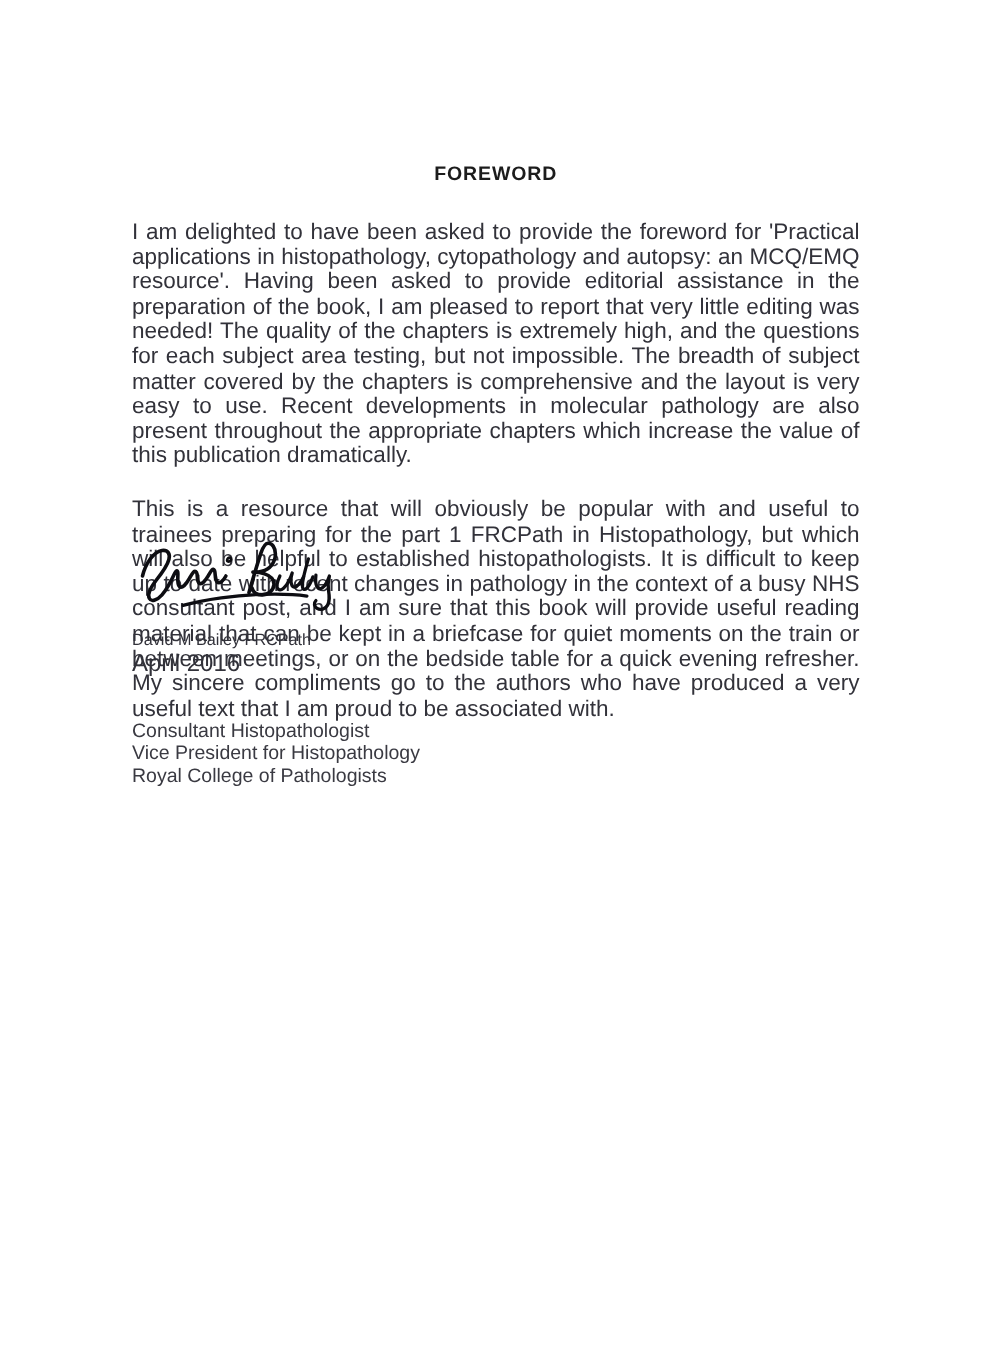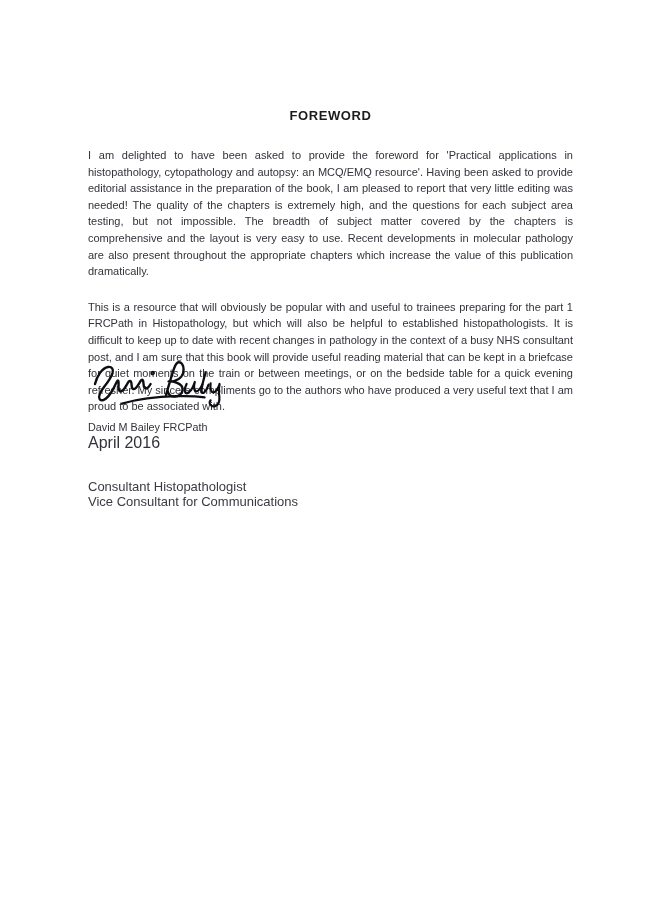--- a/index.html
+++ b/index.html
@@ -34,21 +34,21 @@
   .doc-title {
     font-size: 13px;
     font-weight: 700;
     letter-spacing: 0.6px;
     text-align: center;
     color: #1c1c1c;
     margin: 0 0 24px 0;
   }
 
   .para {
-    font-size: 11px;
+    font-size: 15px;
     line-height: 16.6px;
     text-align: justify;
     text-justify: inter-word;
     color: #32323a;
     margin: 0 0 19px 0;
     hyphens: none;
   }
   .para:last-of-type { margin-bottom: 0; }
 
   .signature-block {
@@ -122,16 +122,17 @@
     </svg>
 
     <div class="sign-name">David M Bailey FRCPath</div>
 
     <div class="sign-date">April 2016</div>
 
   </div>
 
   <div class="affiliation">
     <div>Consultant Histopathologist</div>
-    <div>Vice Consultant for Communications</div>
+    <div>Vice President for Histopathology</div>
+    <div>Royal College of Pathologists</div>
   </div>
 
 </div>
 
 </body></html>

